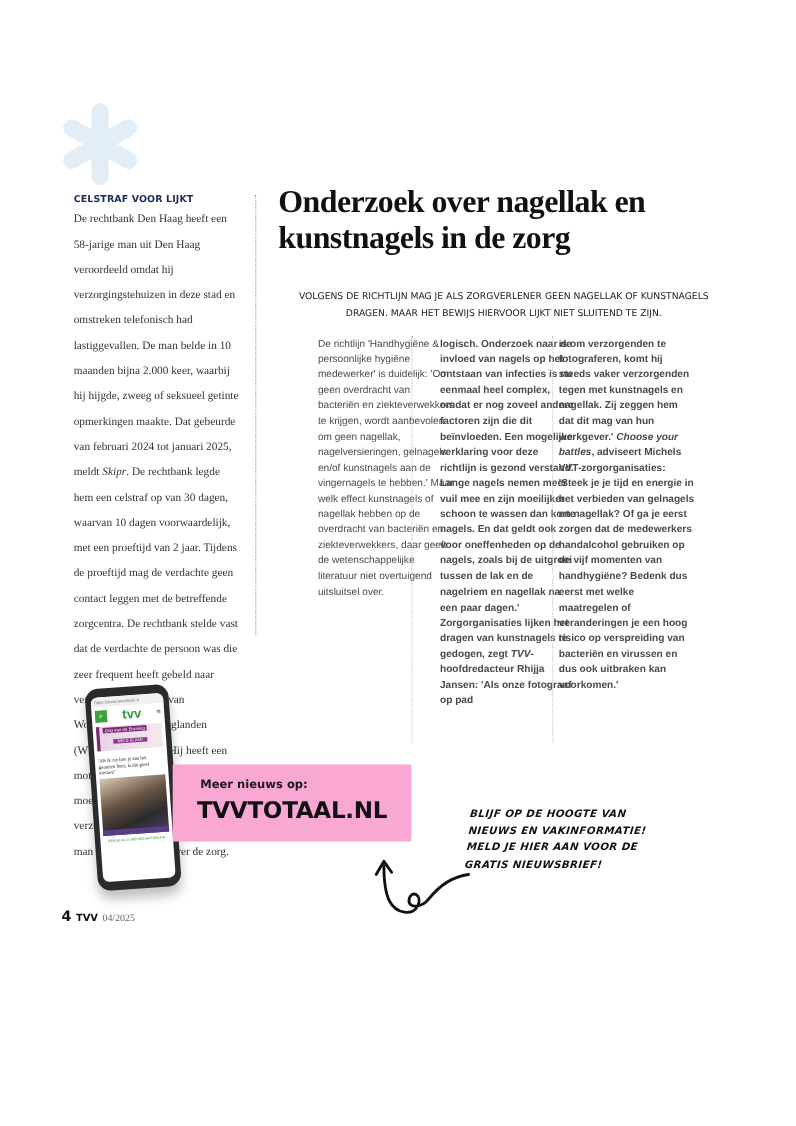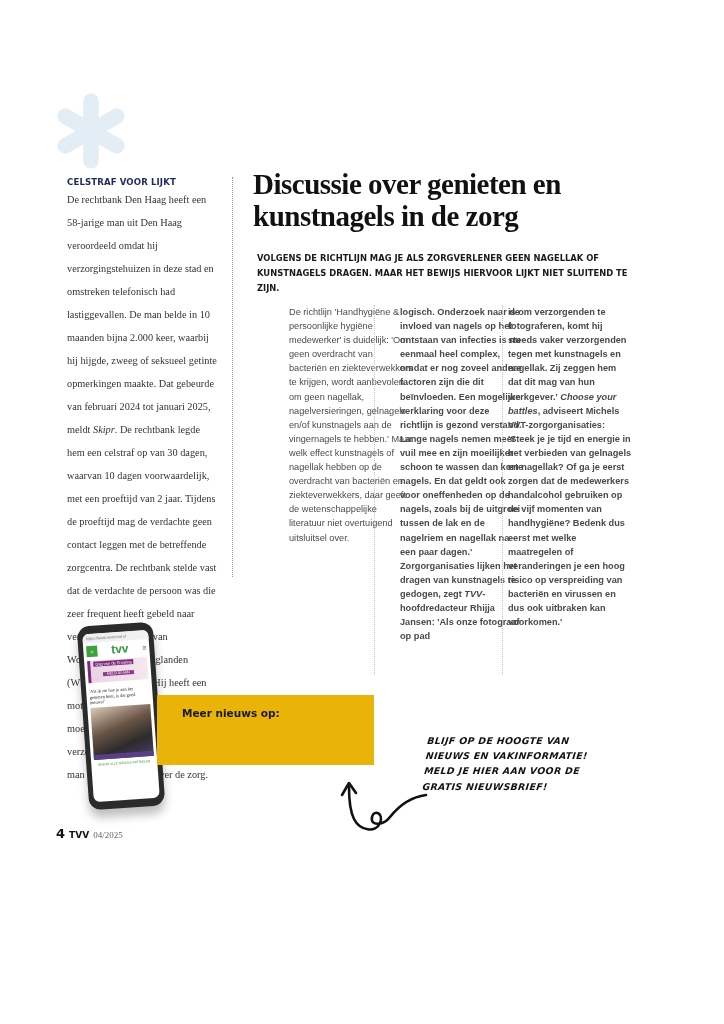--- a/index.html
+++ b/index.html
@@ -8,21 +8,21 @@
   .asterisk svg { width: 100%; height: 100%; }
 
   .sidebar { position: absolute; left: 67px; top: 177px; width: 150px; }
   .sidebar h3 { margin: 0 0 1px 0; font-family: "DejaVu Sans", sans-serif; font-weight: bold; font-size: 8.6px; color: #1f2a5a; letter-spacing: 0.1px; }
   .sidebar p { margin: 0; font-family: "Liberation Serif", serif; font-size: 10.3px; line-height: 23px; color: #333; }
   .sidebar p i { font-style: italic; }
 
   .divider { position: absolute; left: 232px; top: 177px; height: 400px; border-left: 1.5px dotted #9a9a9a; }
 
   .headline { position: absolute; left: 253px; top: 168px; width: 400px; margin: 0; font-family: "Liberation Serif", serif; font-weight: bold; font-size: 29px; line-height: 32px; color: #111; letter-spacing: -0.5px; }
-  .lead { position: absolute; left: 253px; top: 247px; width: 380px; margin: 4px; font-family: "DejaVu Sans", sans-serif; font-weight: bold; font-size: 8.4px; line-height: 15px; color: #1a1a1a; }
+  .lead { position: absolute; left: 253px; top: 247px; width: 380px; margin: 15px; font-family: "DejaVu Sans", sans-serif; font-weight: normal; font-size: 8.4px; line-height: 15px; color: #1a1a1a; text-align: center; }
 
   .col { position: absolute; top: 305px; width: 124px; font-family: "Liberation Sans", sans-serif; font-size: 9.2px; line-height: 14.1px; color: #4a4a4a; margin: 0; }
   .col i { font-style: italic; }
   .col1 { left: 253px; margin-left: 36px; }
   .col2 { left: 400px; font-weight: bold; }
   .col3 { left: 508px; font-weight: bold; }
   .colrule { position: absolute; top: 305px; height: 370px; border-left: 1px dotted #c4c4c4; }
 
   .phone { position: absolute; left: 83px; top: 624px; width: 76px; height: 184px; border-radius: 12px; background: #2b2b2b; transform: rotate(-4deg); box-shadow: 0 8px 10px rgba(0,0,0,0.25); }
   .phone-screen { position: absolute; left: 5px; top: 8px; right: 5px; bottom: 8px; background: #fff; border-radius: 6px; overflow: hidden; }
@@ -32,21 +32,21 @@
   .ph-logo { font-family: "Liberation Sans", sans-serif; font-weight: bold; font-size: 12px; color: #2e9a3e; }
   .ph-menu { font-size: 7px; color: #555; }
   .ph-banner { margin: 2px 3px; height: 22px; background: linear-gradient(90deg,#e9d3e6,#f5e8ef); border-left: 3px solid #7a2a75; position: relative; }
   .ph-banner-t { position: absolute; left: 3px; top: 1px; font-size: 4px; color: #fff; background: #7a2a75; padding: 0 2px; }
   .ph-banner-b { position: absolute; left: 12px; top: 12px; font-size: 3.5px; color: #fff; background: #8e3a8a; padding: 0 4px; }
   .ph-text { margin: 6px 3px 2px; font-family: "Liberation Serif", serif; font-size: 4.5px; line-height: 5.5px; color: #222; }
   .ph-photo { margin: 2px 3px; height: 52px; background: linear-gradient(160deg,#d9c9b5 0%, #6b5547 40%, #2b2b2b 70%, #4d3d6a 100%); position: relative; }
   .ph-photo-tag { position: absolute; bottom: 0; left: 0; right: 0; height: 5px; background: #5a3f88; }
   .ph-footer { font-size: 3.2px; color: #2e9a3e; text-align: center; margin-top: 3px; }
 
-  .promo { position: absolute; left: 157px; top: 695px; width: 217px; height: 70px; background: #eab308; }
+  .promo { position: absolute; left: 157px; top: 695px; width: 217px; height: 70px; background: #f9a8d4; }
   .promo-sub { position: absolute; left: 25px; top: 12px; font-family: "DejaVu Sans", sans-serif; font-weight: bold; font-size: 10.5px; color: #1a1a1a; }
   .promo-url { position: absolute; left: 22px; top: 30px; font-family: "DejaVu Sans", sans-serif; font-weight: bold; font-size: 21px; color: #111; letter-spacing: -0.3px; }
 
   .handwrite { position: absolute; left: 425px; top: 733px; width: 230px; margin: 0; font-family: "DejaVu Sans", sans-serif; font-style: italic; font-weight: bold; font-size: 9.3px; line-height: 15.2px; color: #111; letter-spacing: 0.4px; transform: skewX(-6deg); }
   .arrow { position: absolute; left: 340px; top: 775px; width: 90px; height: 60px; }
 
   .folio { position: absolute; left: 56px; top: 826px; display: flex; align-items: baseline; gap: 4px; }
   .folio-num { font-family: "DejaVu Sans", sans-serif; font-weight: bold; font-size: 13px; color: #111; }
   .folio-brand { font-family: "DejaVu Sans", sans-serif; font-weight: bold; font-size: 9px; color: #111; }
   .folio-date { font-family: Liberation Serif, serif; font-size: 9px; color: #666; }
@@ -64,21 +64,21 @@
   </svg>
 </div>
 
 <div class="sidebar">
   <h3>CELSTRAF VOOR LIJKT</h3>
   <p><span>De rechtbank Den Haag heeft een 58-jarige man uit Den Haag veroordeeld omdat hij verzorgingstehuizen in deze stad en omstreken telefonisch had lastiggevallen. De man belde in 10 maanden bijna 2.000 keer, waarbij hij hijgde, zweeg of seksueel getinte opmerkingen maakte. Dat gebeurde van februari 2024 tot januari 2025, meldt </span><i>Skipr</i><span>. De rechtbank legde hem een celstraf op van 30 dagen, waarvan 10 dagen voorwaardelijk, met een proeftijd van 2 jaar. Tijdens de proeftijd mag de verdachte geen contact leggen met de betreffende zorgcentra. De rechtbank stelde vast dat de verdachte de persoon was die zeer frequent heeft gebeld naar verzorgingstehuizen van WoonZorgcentra Haaglanden (WZH) en Florence. Hij heeft een motief om WZH te benaderen: zijn moeder verbleef in een verzorgingshuis van WZH en de man was ontevreden over de zorg.</span></p>
 </div>
 
 <div class="divider"></div>
 
-<h1 class="headline">Discussie over genieten en kunstnagels in de zorg</h1>
+<h1 class="headline">Onderzoek over nagellak en kunstnagels in de zorg</h1>
 <p class="lead">VOLGENS DE RICHTLIJN MAG JE ALS ZORGVERLENER GEEN NAGELLAK OF KUNSTNAGELS DRAGEN. MAAR HET BEWIJS HIERVOOR LIJKT NIET SLUITEND TE ZIJN.</p>
 
 <div class="col col1">
   <span>De richtlijn 'Handhygiëne &amp; persoonlijke hygiëne medewerker' is duidelijk: 'Om geen overdracht van bacteriën en ziekteverwekkers te krijgen, wordt aanbevolen om geen nagellak, nagelversieringen, gelnagels en/of kunstnagels aan de vingernagels te hebben.' Maar welk effect kunstnagels of nagellak hebben op de overdracht van bacteriën en ziekteverwekkers, daar geeft de wetenschappelijke literatuur niet overtuigend uitsluitsel over.</span><br>
 </div>
 <div class="colrule" style="left:374px"></div>
 <div class="col col2">
   <span>logisch. Onderzoek naar de invloed van nagels op het ontstaan van infecties is nu eenmaal heel complex, omdat er nog zoveel andere factoren zijn die dit beïnvloeden. Een mogelijke verklaring voor deze richtlijn is gezond verstand. Lange nagels nemen meer vuil mee en zijn moeilijker schoon te wassen dan korte nagels. En dat geldt ook voor oneffenheden op de nagels, zoals bij de uitgroei tussen de lak en de nagelriem en nagellak na een paar dagen.' Zorgorganisaties lijken het dragen van kunstnagels te gedogen, zegt </span><i>TVV</i><span>-hoofdredacteur Rhijja Jansen: 'Als onze fotograaf op pad</span>
 </div>
 <div class="colrule" style="left:502px"></div>
@@ -101,20 +101,21 @@
     <div class="ph-text">'Als ik zie hoe je aan het genieten bent, is dat goed nieuws!'</div>
     <div class="ph-photo">
         <div class="ph-photo-tag"></div>
       </div>
     <div class="ph-footer">BEKIJK ALLE NIEUWS-ARTIKELEN</div>
   </div>
 </div>
 
 <div class="promo">
   <div class="promo-sub">Meer nieuws op:</div>
+  <div class="promo-url">TVVTOTAAL.NL</div>
 </div>
 
 <div class="handwrite">
   <div>BLIJF OP DE HOOGTE VAN</div>
   <div>NIEUWS EN VAKINFORMATIE!</div>
   <div>MELD JE HIER AAN VOOR DE</div>
   <div>GRATIS NIEUWSBRIEF!</div>
 </div>
 
 <div class="arrow">

